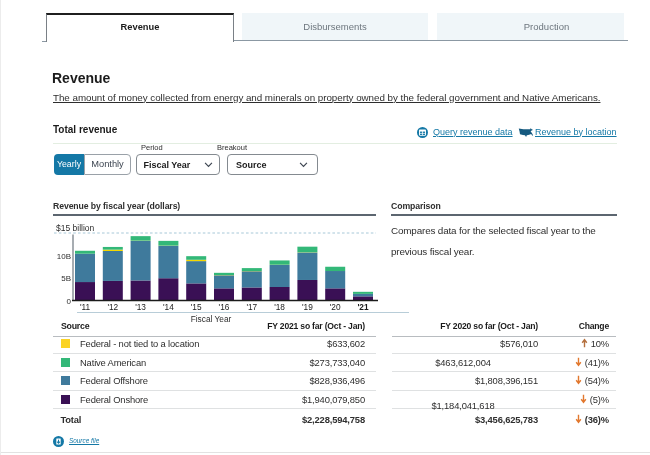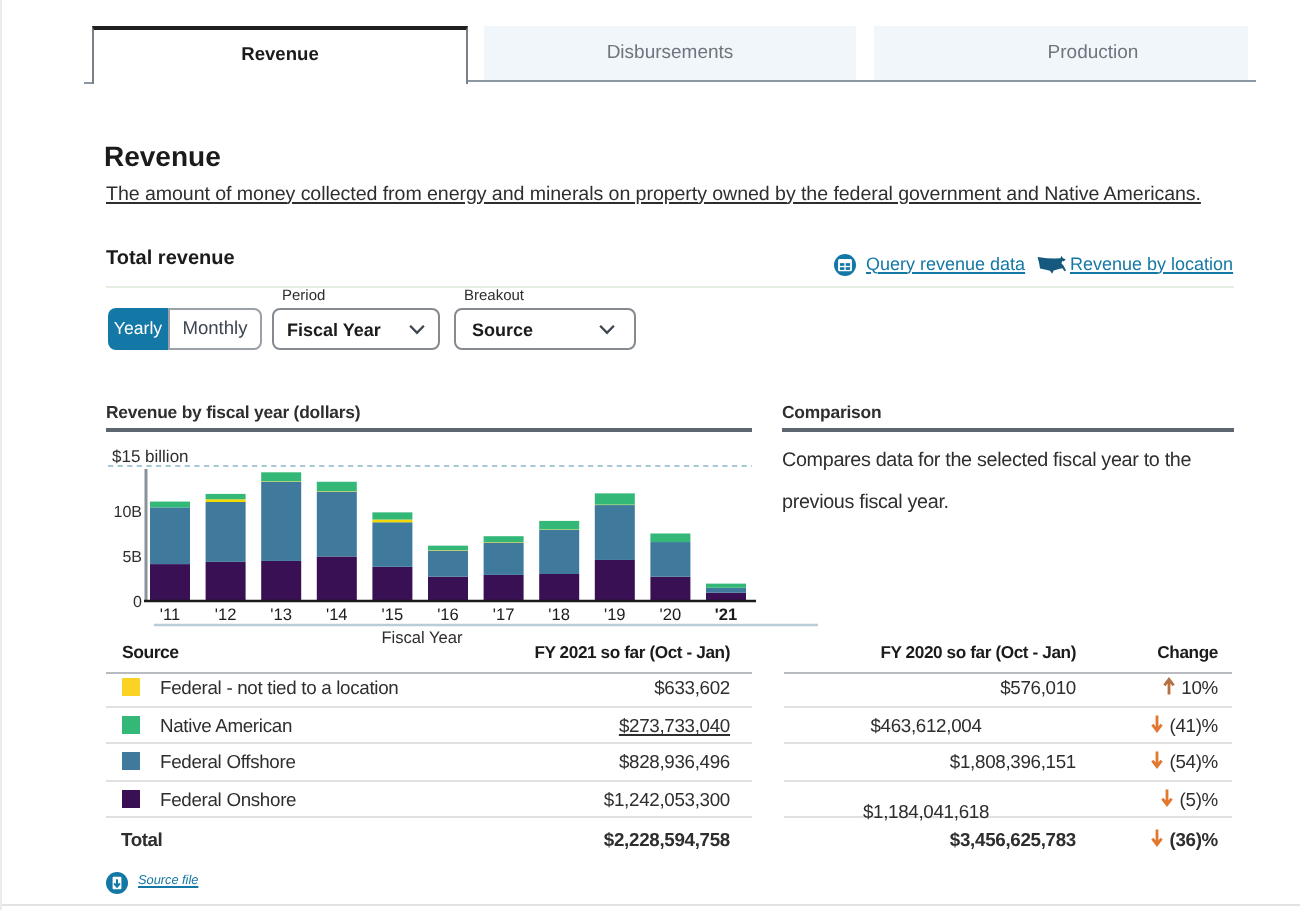--- a/index.html
+++ b/index.html
@@ -43,21 +43,21 @@
 <div class="abs" style="left:53px;top:154px;width:30px;height:20.5px;background:#1478a6;border-radius:4px 0 0 4px;color:#fff;font-size:8.8px;line-height:20.5px;text-align:center;">Yearly</div>
 <div class="abs" style="left:83px;top:154px;width:47px;height:20.5px;background:#fff;border:1px solid #9aa1a8;border-radius:0 4px 4px 0;color:#3d4551;font-size:9.3px;line-height:19px;text-align:center;">Monthly</div>
 
 <div class="abs" style="left:140px;top:143px;font-size:7.5px;color:#2e2e2e;">Period</div>
 <div class="abs" style="left:135px;top:154px;width:84px;height:21px;background:#fff;border:1px solid #848a90;border-radius:4px;">
   <span style="position:absolute;left:6.5px;top:4.5px;font-size:9px;font-weight:bold;color:#1b1b1b;">Fiscal Year</span>
   <svg style="position:absolute;right:6px;top:7px;" width="9" height="6" viewBox="0 0 10 7">
       <polyline points="1,1 5,5.2 9,1" fill="none" stroke="#3d4551" stroke-width="1.35"></polyline>
     </svg>
 </div>
-<div class="abs" style="left:231px;top:143px;font-size:7.5px;color:#2e2e2e;">Breakout</div>
+<div class="abs" style="left:216px;top:143px;font-size:7.5px;color:#2e2e2e;">Breakout</div>
 <div class="abs" style="left:226px;top:154px;width:91px;height:21px;background:#fff;border:1px solid #848a90;border-radius:4px;">
   <span style="position:absolute;left:8px;top:4.5px;font-size:9px;font-weight:bold;color:#1b1b1b;">Source</span>
   <svg style="position:absolute;right:9px;top:7px;" width="9" height="6" viewBox="0 0 10 7">
       <polyline points="1,1 5,5.2 9,1" fill="none" stroke="#3d4551" stroke-width="1.35"></polyline>
     </svg>
 </div>
 
 <div class="abs" style="left:52px;top:200.5px;font-size:8.7px;letter-spacing:-0.1px;font-weight:bold;color:#2e2e2e;">Revenue by fiscal year (dollars)</div>
 <div class="abs" style="left:52px;top:214px;width:323px;height:1.5px;background:#5c6670;"></div>
 <div class="abs" style="left:390px;top:200.5px;font-size:8.7px;letter-spacing:-0.1px;font-weight:bold;color:#2e2e2e;">Comparison</div>
@@ -148,37 +148,37 @@
 <div class="abs" style="left:60px;top:339px;width:9px;height:9px;background:#fbd324;"></div>
 <div class="abs" style="left:79px;top:338.2px;font-size:9.4px;letter-spacing:-0.15px;">Federal - not tied to a location</div>
 <div class="abs r" style="left:214px;top:338.2px;width:150px;font-size:9.4px;letter-spacing:-0.15px;">$633,602</div>
 <div class="abs r" style="left:387px;top:338.2px;width:150px;font-size:9.4px;letter-spacing:-0.15px;">$576,010</div>
 <div class="abs r" style="left:458px;top:338.2px;width:150px;font-size:9.4px;letter-spacing:-0.15px;"><svg width="7" height="10" viewBox="0 0 7 10" style="vertical-align:-1px;margin-right:3px;">
       <path d="M3.5 9.2 L3.5 2.6 M1.2 4.7 L3.5 1.7 L5.8 4.7" fill="none" stroke="#b5713f" stroke-width="1.4"></path>
     </svg>10%</div>
 
 <div class="abs" style="left:60px;top:357.6px;width:9px;height:9px;background:#33b878;"></div>
 <div class="abs" style="left:79px;top:356.8px;font-size:9.4px;letter-spacing:-0.15px;">Native American</div>
-<div class="abs r" style="left:214px;top:356.8px;width:150px;font-size:9.4px;letter-spacing:-0.15px;text-decoration:underline;">$273,733,040</div>
+<div class="abs r" style="left:214px;top:356.8px;width:150px;font-size:9.4px;letter-spacing:-0.15px;">$273,733,040</div>
 <div class="abs r" style="left:387px;top:356.8px;width:150px;font-size:9.4px;letter-spacing:-0.15px;text-align:center;">$463,612,004</div>
 <div class="abs r" style="left:458px;top:356.8px;width:150px;font-size:9.4px;letter-spacing:-0.15px;"><svg width="7" height="10" viewBox="0 0 7 10" style="vertical-align:-1px;margin-right:3px;">
       <path d="M3.5 0.8 L3.5 7.4 M1.2 5.3 L3.5 8.3 L5.8 5.3" fill="none" stroke="#e2782e" stroke-width="1.4"></path>
     </svg>(41)%</div>
 
 <div class="abs" style="left:60px;top:376.2px;width:9px;height:9px;background:#3f7a9c;"></div>
 <div class="abs" style="left:79px;top:375.4px;font-size:9.4px;letter-spacing:-0.15px;">Federal Offshore</div>
 <div class="abs r" style="left:214px;top:375.4px;width:150px;font-size:9.4px;letter-spacing:-0.15px;">$828,936,496</div>
 <div class="abs r" style="left:387px;top:375.4px;width:150px;font-size:9.4px;letter-spacing:-0.15px;">$1,808,396,151</div>
 <div class="abs r" style="left:458px;top:375.4px;width:150px;font-size:9.4px;letter-spacing:-0.15px;"><svg width="7" height="10" viewBox="0 0 7 10" style="vertical-align:-1px;margin-right:3px;">
       <path d="M3.5 0.8 L3.5 7.4 M1.2 5.3 L3.5 8.3 L5.8 5.3" fill="none" stroke="#e2782e" stroke-width="1.4"></path>
     </svg>(54)%</div>
 
 <div class="abs" style="left:60px;top:394.8px;width:9px;height:9px;background:#3a1055;"></div>
 <div class="abs" style="left:79px;top:394.0px;font-size:9.4px;letter-spacing:-0.15px;">Federal Onshore</div>
-<div class="abs r" style="left:214px;top:394.0px;width:150px;font-size:9.4px;letter-spacing:-0.15px;">$1,242,053,300</div>
+<div class="abs r" style="left:214px;top:394.0px;width:150px;font-size:9.4px;letter-spacing:-0.15px;">$1,940,079,850</div>
 <div class="abs r" style="left:387px;top:400px;width:150px;font-size:9.4px;letter-spacing:-0.15px;text-align:center;">$1,184,041,618</div>
 <div class="abs r" style="left:458px;top:394.0px;width:150px;font-size:9.4px;letter-spacing:-0.15px;"><svg width="7" height="10" viewBox="0 0 7 10" style="vertical-align:-1px;margin-right:3px;">
       <path d="M3.5 0.8 L3.5 7.4 M1.2 5.3 L3.5 8.3 L5.8 5.3" fill="none" stroke="#e2782e" stroke-width="1.4"></path>
     </svg>(5)%</div>
 
 <div class="abs" style="left:59.5px;top:413.9px;font-size:9.4px;letter-spacing:-0.2px;font-weight:bold;">Total</div>
 <div class="abs r" style="left:214px;top:413.9px;width:150px;font-size:9.4px;letter-spacing:-0.15px;font-weight:bold;">$2,228,594,758</div>
 <div class="abs r" style="left:387px;top:413.9px;width:150px;font-size:9.4px;letter-spacing:-0.15px;font-weight:bold;">$3,456,625,783</div>
 <div class="abs r" style="left:458px;top:413.9px;width:150px;font-size:9.4px;letter-spacing:-0.15px;font-weight:bold;"><svg width="7" height="10" viewBox="0 0 7 10" style="vertical-align:-1px;margin-right:3px;">
       <path d="M3.5 0.8 L3.5 7.4 M1.2 5.3 L3.5 8.3 L5.8 5.3" fill="none" stroke="#e2782e" stroke-width="1.4"></path>

